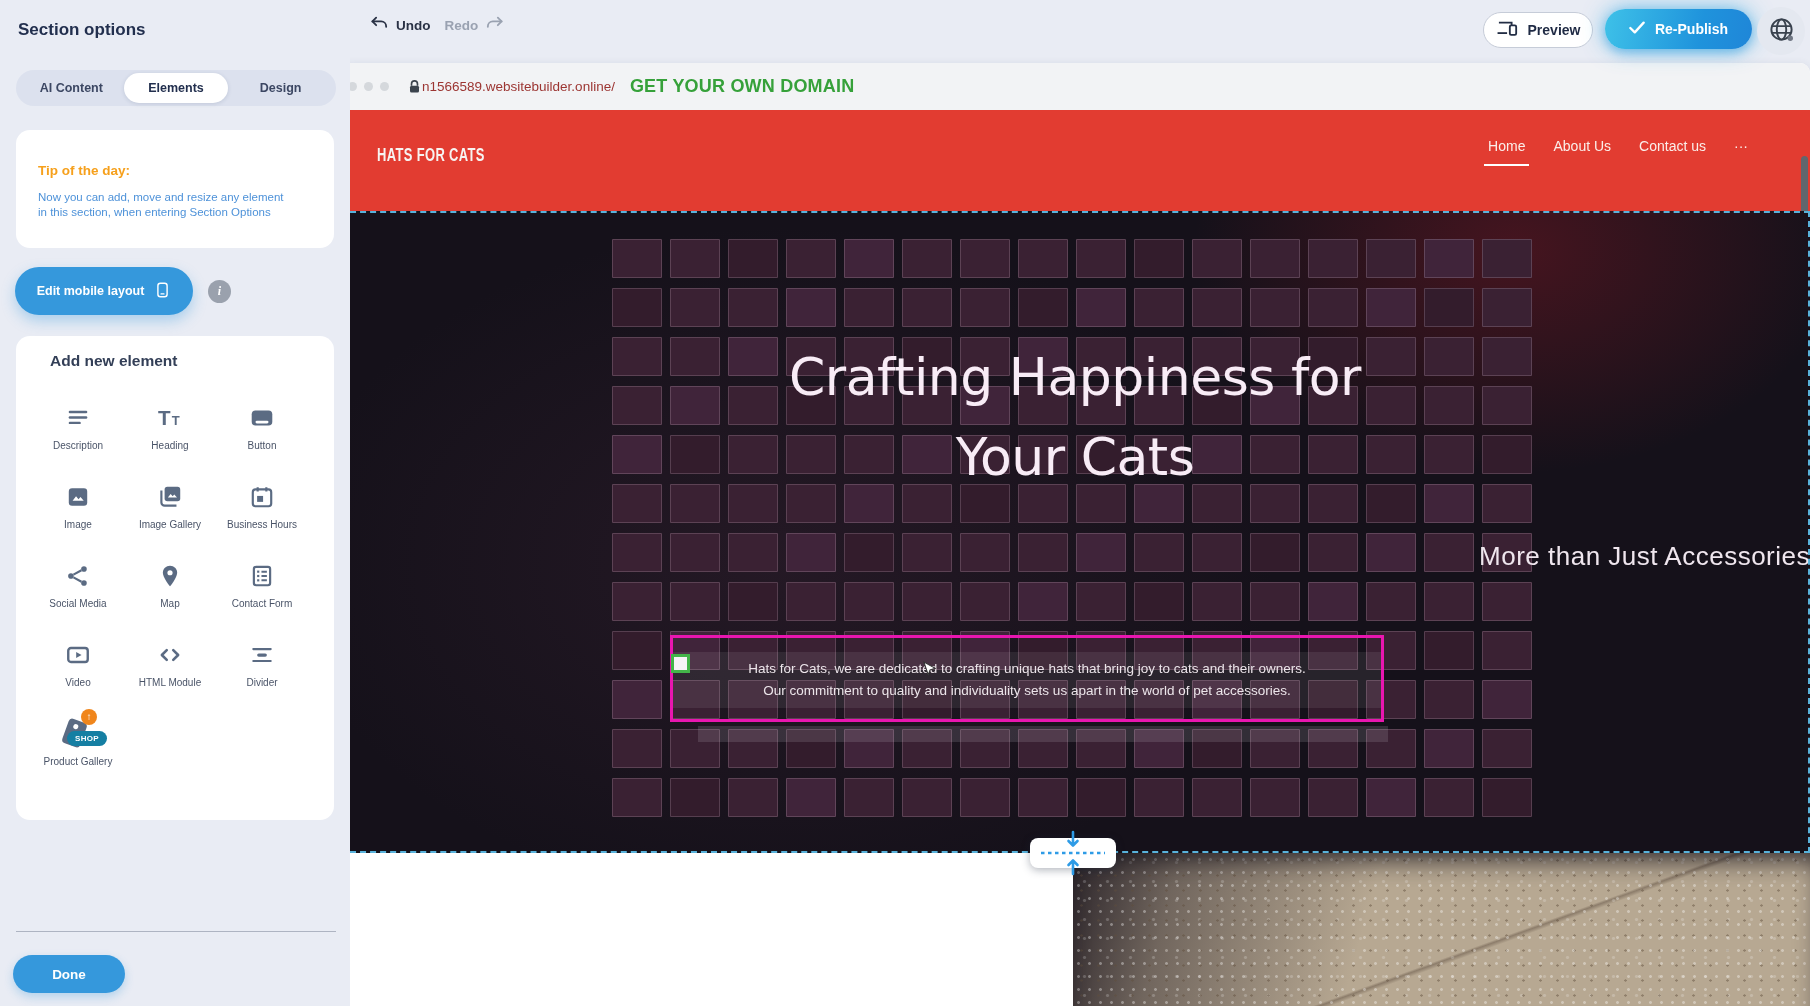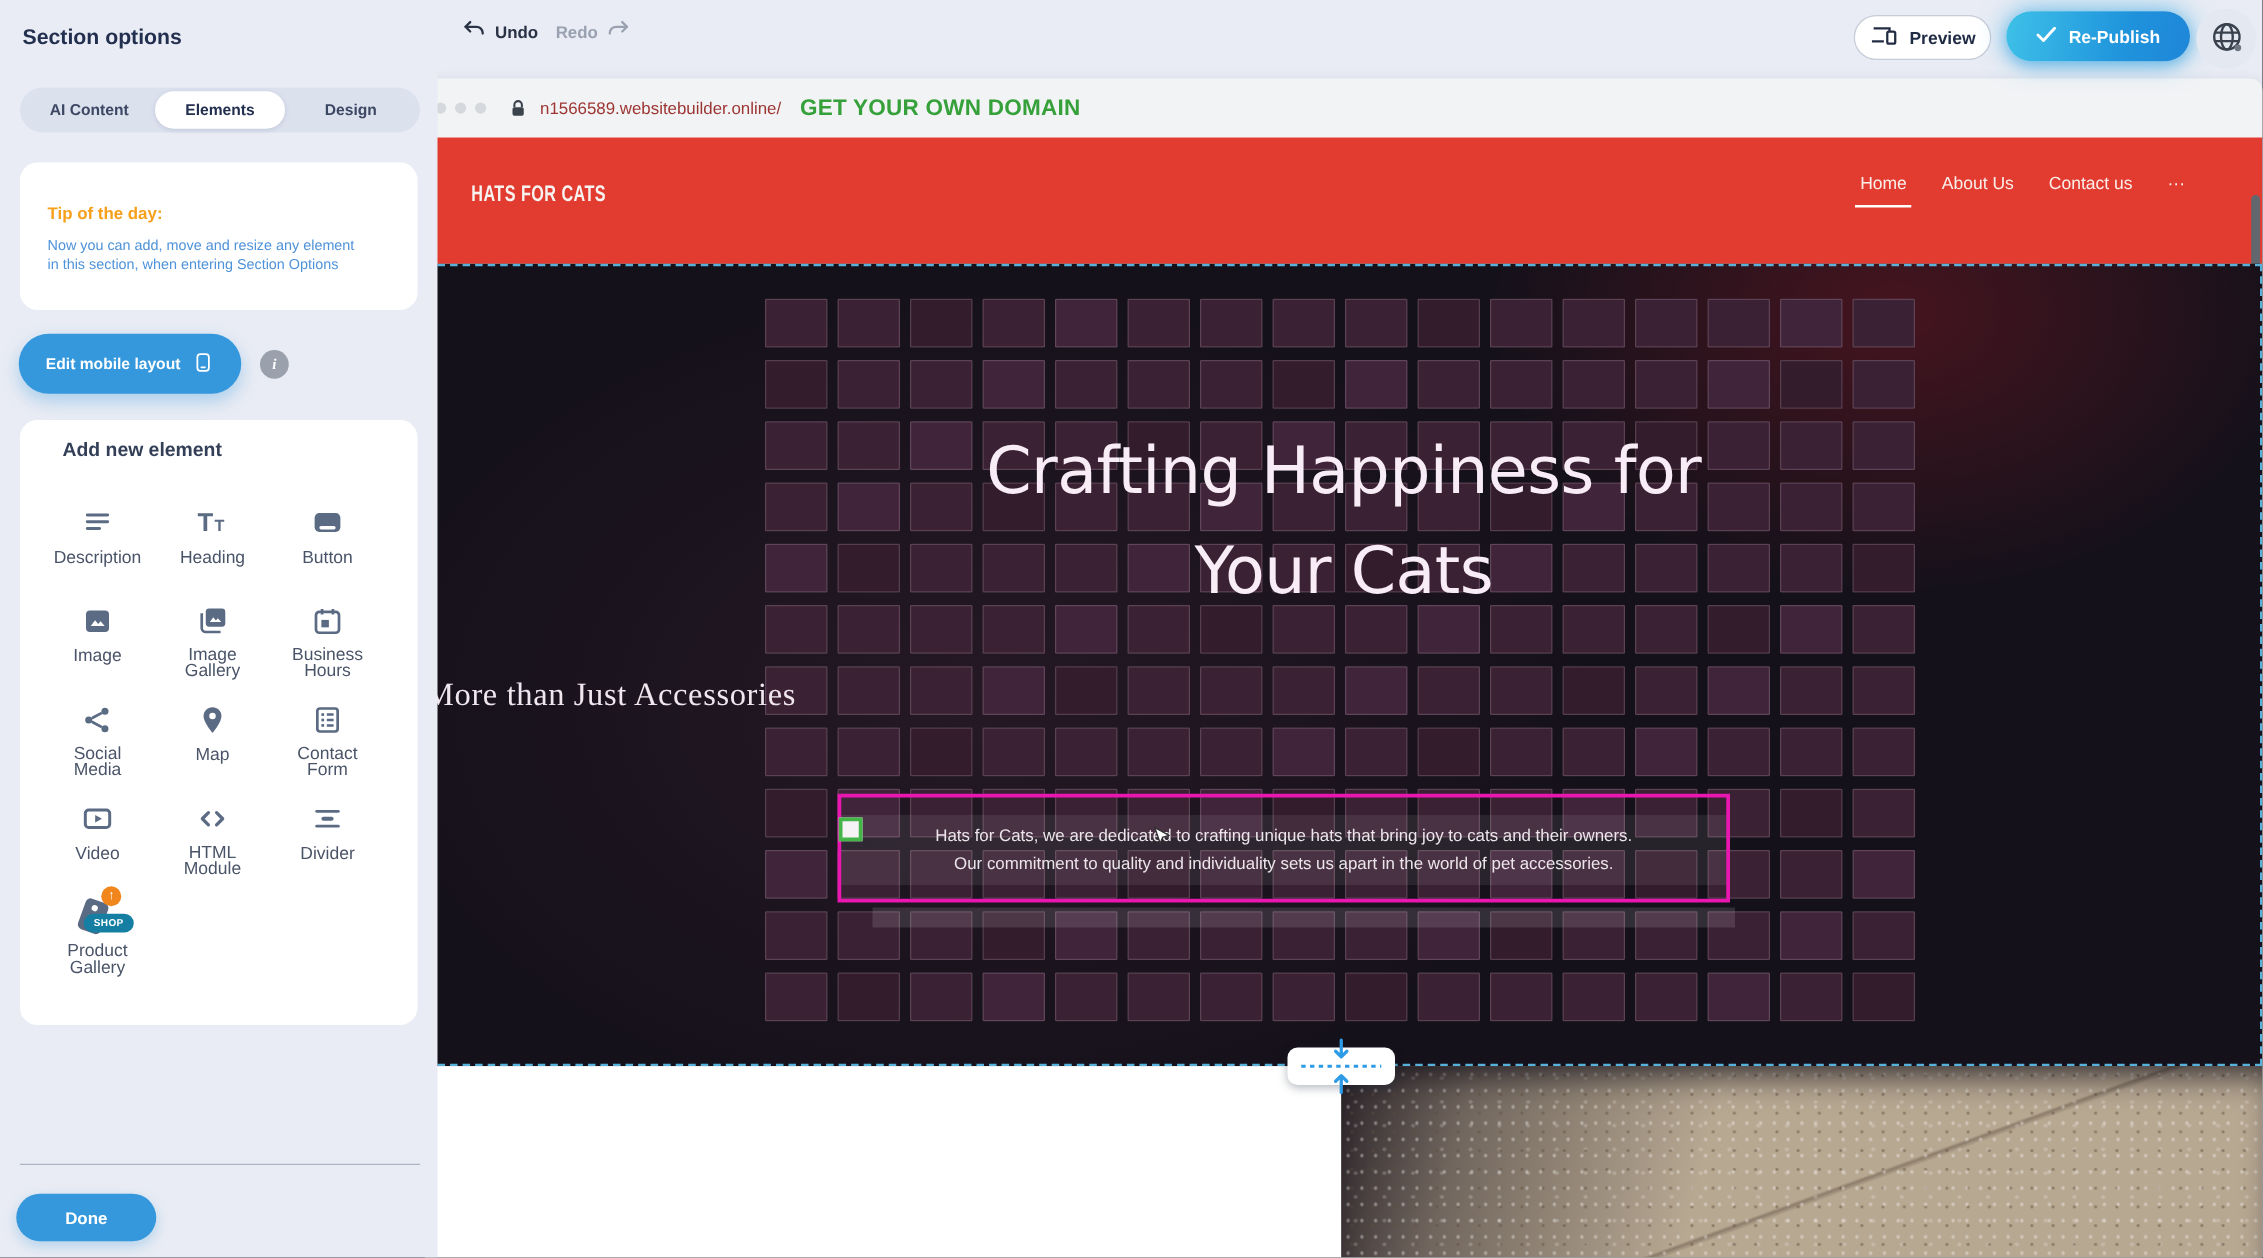--- a/index.html
+++ b/index.html
@@ -15,21 +15,21 @@
   .tip-card{position:absolute;left:16px;top:130px;width:318px;height:118px;background:#fff;border-radius:14px;padding:33px 22px}
   .tip-head{font-size:13.5px;font-weight:700;color:#f6a01c;margin-bottom:12px}
   .tip-body{font-size:11.5px;line-height:15px;color:#4e92d9;width:250px}
   .mobile-btn{position:absolute;left:15px;top:267px;width:178px;height:48px;border:none;border-radius:24px;background:#3598dc;color:#fff;display:flex;align-items:center;justify-content:center;gap:10px;font-family:inherit;font-size:12.5px;font-weight:700;cursor:pointer;box-shadow:0 6px 14px rgba(53,152,220,.35)}
   .info-dot{position:absolute;left:208px;top:280px;width:23px;height:23px;border-radius:50%;background:#9aa1ad;color:#fff;font-size:12px;font-weight:700;text-align:center;line-height:23px;font-family:"Liberation Serif",serif;font-style:italic;cursor:pointer}
   .add-card{position:absolute;left:16px;top:336px;width:318px;height:484px;background:#fff;border-radius:14px}
   .add-head{position:absolute;left:34px;top:16px;font-size:15.5px;color:#333f57}
   .element-grid{position:absolute;left:22px;top:49px;width:276px;display:grid;grid-template-columns:repeat(3,80px);grid-auto-rows:79px;column-gap:12px}
   .el-cell{display:flex;flex-direction:column;align-items:center;padding-top:12px;cursor:pointer;border-radius:8px}
   .el-icon{height:42px;display:flex;align-items:center;justify-content:center}
-  .el-label{font-size:14px;line-height:13px;color:#4a5468;text-align:center;max-width:76px}
+  .el-label{font-size:10px;line-height:13px;color:#4a5468;text-align:center;max-width:76px}
   .pg-icon{position:relative;width:44px;height:40px}
   .pg-tag{position:absolute;left:9px;top:6px;width:19px;height:26px;background:#5b6b83;border-radius:4px;transform:rotate(20deg)}
   .pg-tag::after{content:"";position:absolute;left:6px;top:4px;width:5px;height:5px;border-radius:50%;background:#fff}
   .pg-up{position:absolute;right:3px;top:-5px;width:16px;height:16px;background:#f0861c;border-radius:50%;color:#fff;font-size:10px;line-height:16px;text-align:center;font-weight:700}
   .pg-shop{position:absolute;left:11px;top:17px;background:#157fa3;color:#fff;font-size:8px;font-weight:700;padding:3px 8px;border-radius:10px;letter-spacing:.3px}
   .sidebar-divider{position:absolute;left:16px;top:931px;width:320px;border:none;border-top:1px solid #aeb4c2}
   .done-btn{position:absolute;left:13px;top:955px;width:112px;height:38px;border:none;border-radius:19px;background:#3598dc;color:#fff;font-family:inherit;font-size:13.5px;font-weight:700;cursor:pointer;box-shadow:0 4px 10px rgba(53,152,220,.3)}
 
   
   .undo-redo{position:absolute;left:370px;top:16px;display:flex;align-items:flex-end;gap:14px;z-index:6}
@@ -39,42 +39,42 @@
   .btn-preview{position:absolute;left:1483px;top:12px;width:110px;height:36px;border-radius:18px;background:#fff;border:1px solid #c6ccd8;display:flex;align-items:center;justify-content:center;gap:8px;font-family:inherit;font-size:14px;font-weight:700;color:#1f2a44;cursor:pointer;z-index:6}
   .btn-republish{position:absolute;left:1605px;top:9px;width:147px;height:40px;border:none;border-radius:20px;background:linear-gradient(100deg,#3ec1e8 0%,#1f93dc 65%,#1f86d8 100%);display:flex;align-items:center;justify-content:center;gap:10px;font-family:inherit;font-size:14px;font-weight:700;color:#fff;cursor:pointer;z-index:6;box-shadow:0 0 22px rgba(47,170,228,.7),0 4px 10px rgba(47,150,220,.4)}
   .globe-btn{position:absolute;left:1757px;top:7px;width:48px;height:48px;border:none;border-radius:50%;background:#e4e8f0;display:flex;align-items:center;justify-content:center;cursor:pointer;z-index:6}
 
   
   .preview-window{position:absolute;left:340px;top:63px;width:1470px;height:943px;background:#fff;border-radius:10px 10px 0 0;overflow:hidden;box-shadow:0 2px 10px rgba(50,60,90,.12)}
   .browser-bar{position:absolute;left:0;top:0;width:100%;height:47px;background:#f2f3f5;display:flex;align-items:center}
   .dots{display:flex;gap:7px;margin-left:8px}
   .dots i{width:9px;height:9px;border-radius:50%;background:#d5d8dc}
   .lock{margin-left:18px;display:flex;align-items:center}
-  .url-text{margin-left:10px;font-size:13.5px;color:#9c3532}
+  .url-text{font-size:13.5px;color:#9c3532}
   .domain-link{margin-left:15px;font-size:18px;font-weight:700;color:#36a13a;letter-spacing:.2px;cursor:pointer}
 
   .site-header{position:absolute;left:0;top:47px;width:100%;height:101px;background:#e23c31}
   .site-logo{position:absolute;left:37px;top:35px;font-size:18px;font-weight:700;color:#f7f3f1;letter-spacing:.5px;transform:scaleX(.72);transform-origin:left center;white-space:nowrap;cursor:pointer}
   .site-nav{position:absolute;right:62px;top:28px;display:flex;gap:28px;list-style:none;align-items:flex-start}
   .site-nav li{position:relative;font-size:14px;color:#fbeeea;cursor:pointer;padding-bottom:6px}
   .site-nav li.active::after{content:"";position:absolute;left:-4px;right:-4px;bottom:-6px;height:2px;background:#fff}
   .scroll-thumb{position:absolute;right:2px;top:46px;width:7px;height:60px;border-radius:3.5px;background:#62666d;cursor:pointer}
 
   
   .hero{position:absolute;left:0;top:148px;width:1470px;height:642px;overflow:hidden;cursor:pointer;
     background:
       radial-gradient(520px 360px at 80% 6%, rgba(118,24,36,.5), transparent 62%),
       radial-gradient(760px 520px at 30% 55%, rgba(72,42,62,.3), transparent 65%),
       #15111a}
   .tile-grid{position:absolute;left:272px;top:28px;display:grid;grid-template-columns:repeat(16,50px);grid-auto-rows:39px;column-gap:8px;row-gap:10px}
   .tile{background:#3a2133;border:1px solid rgba(214,186,205,.22);border-radius:1px}
   .tile:nth-child(5n){background:#40243a}
   .tile:nth-child(7n+3){background:#331c2c}
   .hero-title{position:absolute;left:0;top:126px;width:100%;text-align:center;font-family:"DejaVu Sans",sans-serif;font-weight:400;font-size:52px;line-height:80px;color:#f8ecf6;letter-spacing:-.5px;cursor:text}
-  .hero-subtitle{position:absolute;left:0;top:330px;width:100%;text-align:left;font-family:Liberation Serif, serif;font-size:26px;color:#efe6ee;letter-spacing:.5px;cursor:text}
+  .hero-subtitle{position:absolute;left:0;top:330px;width:100%;text-align:right;font-family:Liberation Sans, sans-serif;font-size:26px;color:#efe6ee;letter-spacing:.5px;cursor:text}
   .selection-box{position:absolute;left:330px;top:424px;width:714px;height:87px;border:3px solid #e916b0;cursor:text}
   .text-band{position:absolute;left:0;top:14px;width:100%;height:56px;background:rgba(255,255,255,.08)}
   .desc-text{position:absolute;left:0;top:20px;width:100%;text-align:center;font-size:13.5px;line-height:22px;color:#ece5ea}
   .green-handle{position:absolute;left:-2px;top:16px;width:19px;height:19px;background:#f6f3f6;border:3px solid #43b549;cursor:grab}
   .below-strip{position:absolute;left:358px;top:515px;width:690px;height:16px;background:rgba(205,200,212,.16)}
   .hero-border{position:absolute;inset:0;border:2px dashed rgba(96,196,240,.9);pointer-events:none}
   .cursor-arrow{position:absolute;left:583px;top:450px;z-index:9}
 
   
   .bottom-row{position:absolute;left:0;top:790px;width:1470px;height:153px;display:flex}

